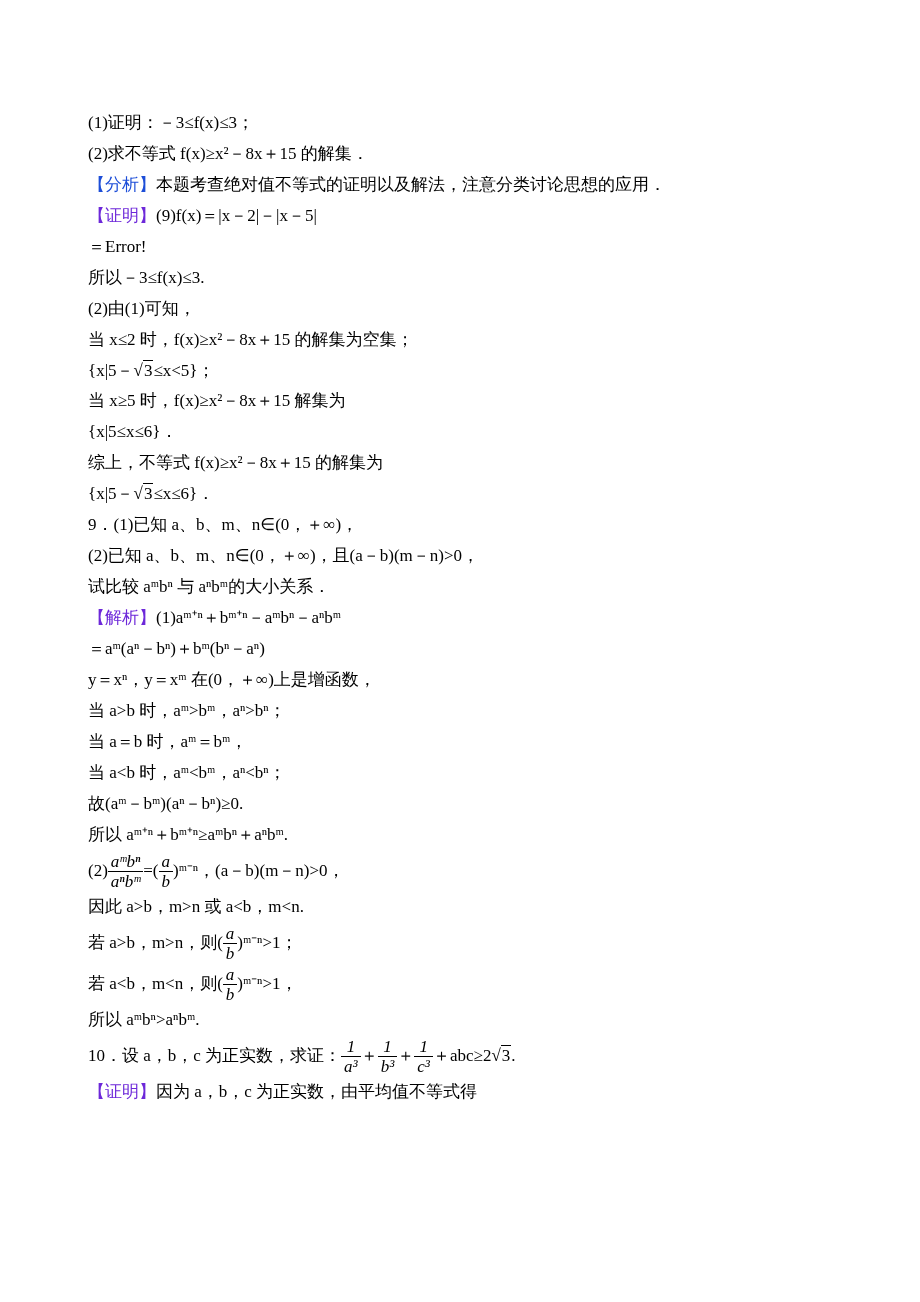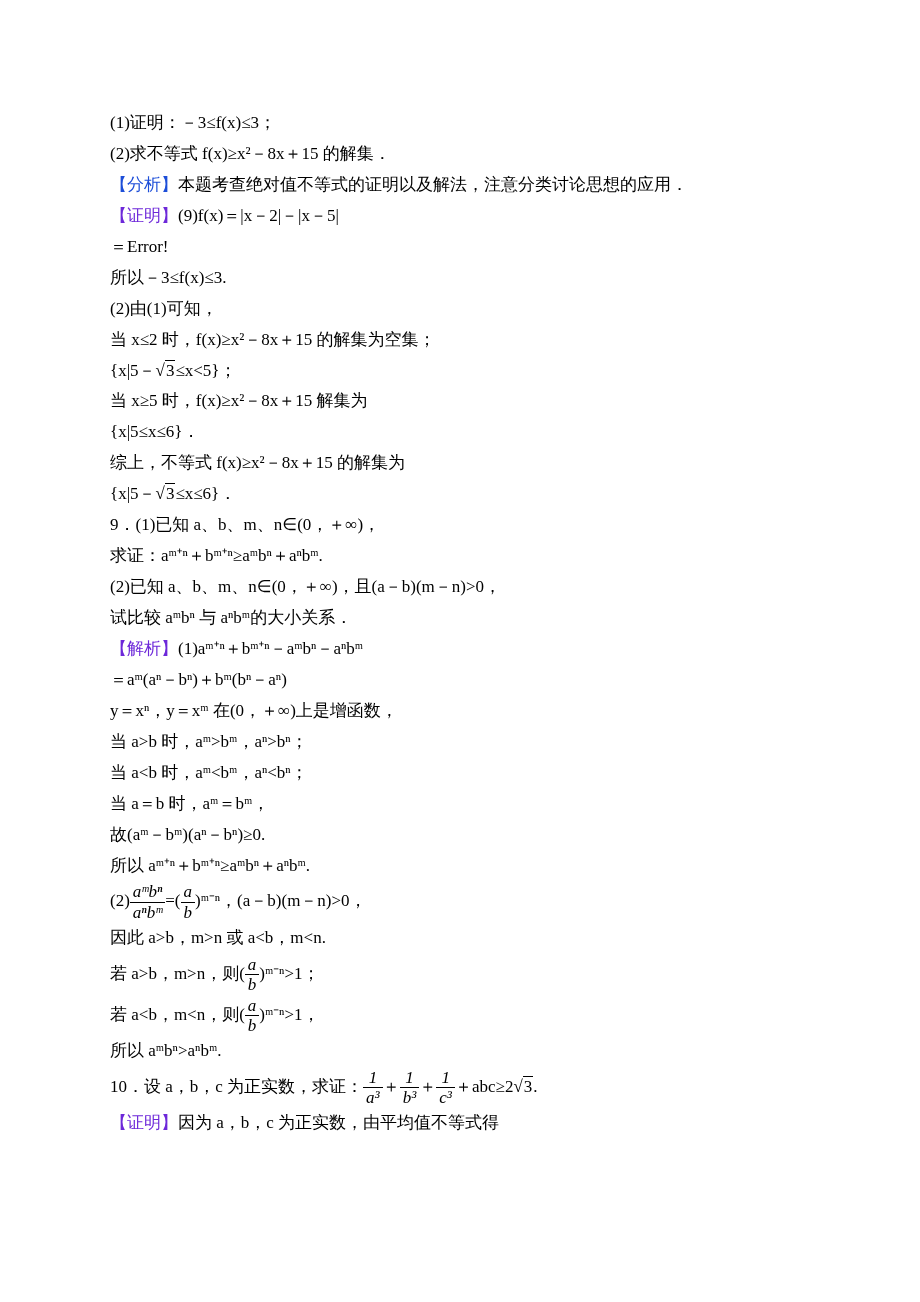--- a/index.html
+++ b/index.html
@@ -9,21 +9,21 @@
   }
   body {
     width: 920px;
     min-height: 1302px;
     font-family: "SimSun", "宋体", serif;
     font-size: 17px;
     color: #000000;
     line-height: 1.82;
   }
   .page {
-    padding: 108px 0 0 110px;
+    padding: 108px 0 0 88px;
     width: 600px;
   }
   .line {
     margin: 0;
     white-space: nowrap;
   }
   .blue { color: #1d4ed8; }
   .red  { color: #6d28d9; }
   .ital { font-style: italic; font-family: "Times New Roman", serif; }
   .frac {
@@ -75,29 +75,28 @@
 
   <p class="line"><span>当 x≥5 时，f(x)≥x²－8x＋15 解集为</span></p>
   <p class="line"><span>{x|5≤x≤6}．</span></p>
   <p class="line"><span>综上，不等式 f(x)≥x²－8x＋15 的解集为</span></p>
 
   <p class="line">
     <span>{x|5－</span><span class="sqrt">√<span class="radicand">3</span></span><span>≤x≤6}．</span>
   </p>
 
   <p class="line"><span>9．(1)已知 a、b、m、n∈(0，＋∞)，</span></p>
-  <p class="line"><span>求证：aᵐ⁺ⁿ＋bᵐ⁺ⁿ≥aᵐbⁿ＋aⁿbᵐ.</span></p>
   <p class="line"><span>(2)已知 a、b、m、n∈(0，＋∞)，且(a－b)(m－n)&gt;0，</span></p>
   <p class="line"><span>试比较 aᵐbⁿ 与 aⁿbᵐ的大小关系．</span></p>
   <p class="line"><span class="red">【解析】</span><span>(1)aᵐ⁺ⁿ＋bᵐ⁺ⁿ－aᵐbⁿ－aⁿbᵐ</span></p>
   <p class="line"><span>＝aᵐ(aⁿ－bⁿ)＋bᵐ(bⁿ－aⁿ)</span></p>
   <p class="line"><span>y＝xⁿ，y＝xᵐ 在(0，＋∞)上是增函数，</span></p>
   <p class="line"><span>当 a&gt;b 时，aᵐ&gt;bᵐ，aⁿ&gt;bⁿ；</span></p>
+  <p class="line"><span>当 a＝b 时，aᵐ＝bᵐ，</span></p>
   <p class="line"><span>当 a&lt;b 时，aᵐ&lt;bᵐ，aⁿ&lt;bⁿ；</span></p>
-  <p class="line"><span>当 a＝b 时，aᵐ＝bᵐ，</span></p>
   <p class="line"><span>故(aᵐ－bᵐ)(aⁿ－bⁿ)≥0.</span></p>
   <p class="line"><span>所以 aᵐ⁺ⁿ＋bᵐ⁺ⁿ≥aᵐbⁿ＋aⁿbᵐ.</span></p>
 
   <p class="line tall-line">
     <span>(2)</span><span class="frac"><span class="num ital">aᵐbⁿ</span><span class="den ital">aⁿbᵐ</span></span><span>=(</span><span class="frac"><span class="num ital">a</span><span class="den ital">b</span></span><span>)ᵐ⁻ⁿ，(a－b)(m－n)&gt;0，</span>
   </p>
 
   <p class="line"><span>因此 a&gt;b，m&gt;n 或 a&lt;b，m&lt;n.</span></p>
 
   <p class="line tall-line">

